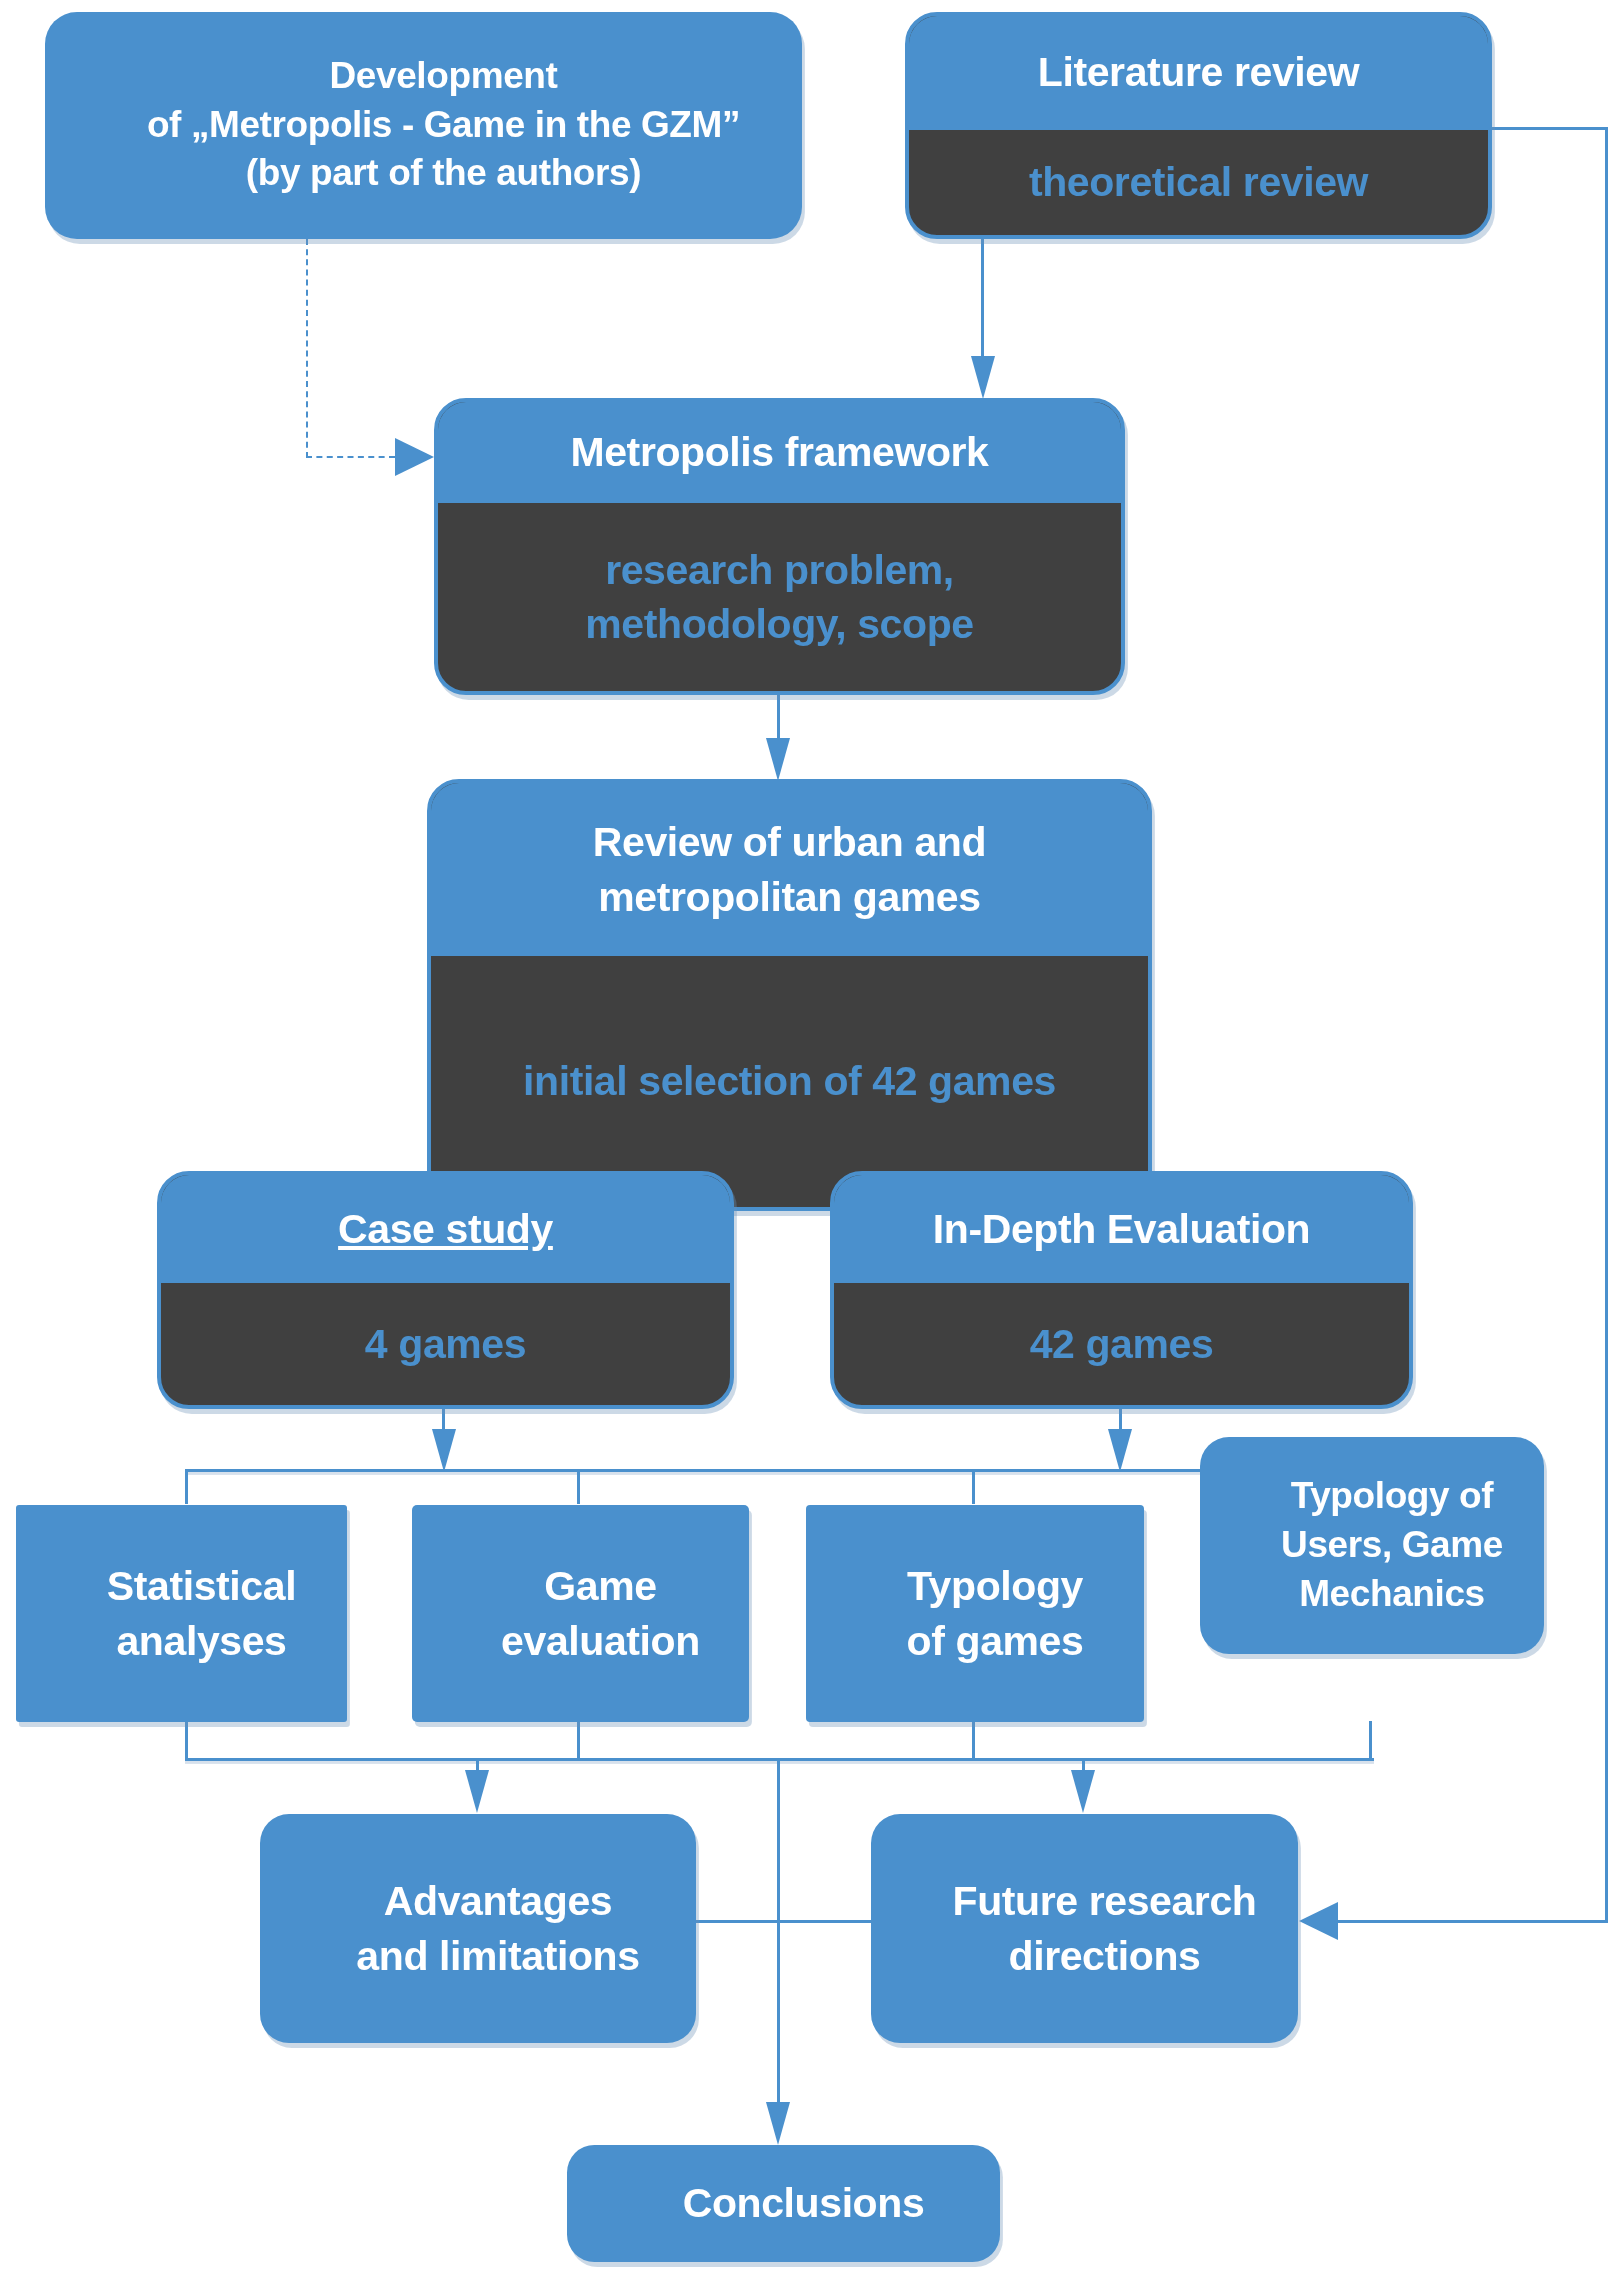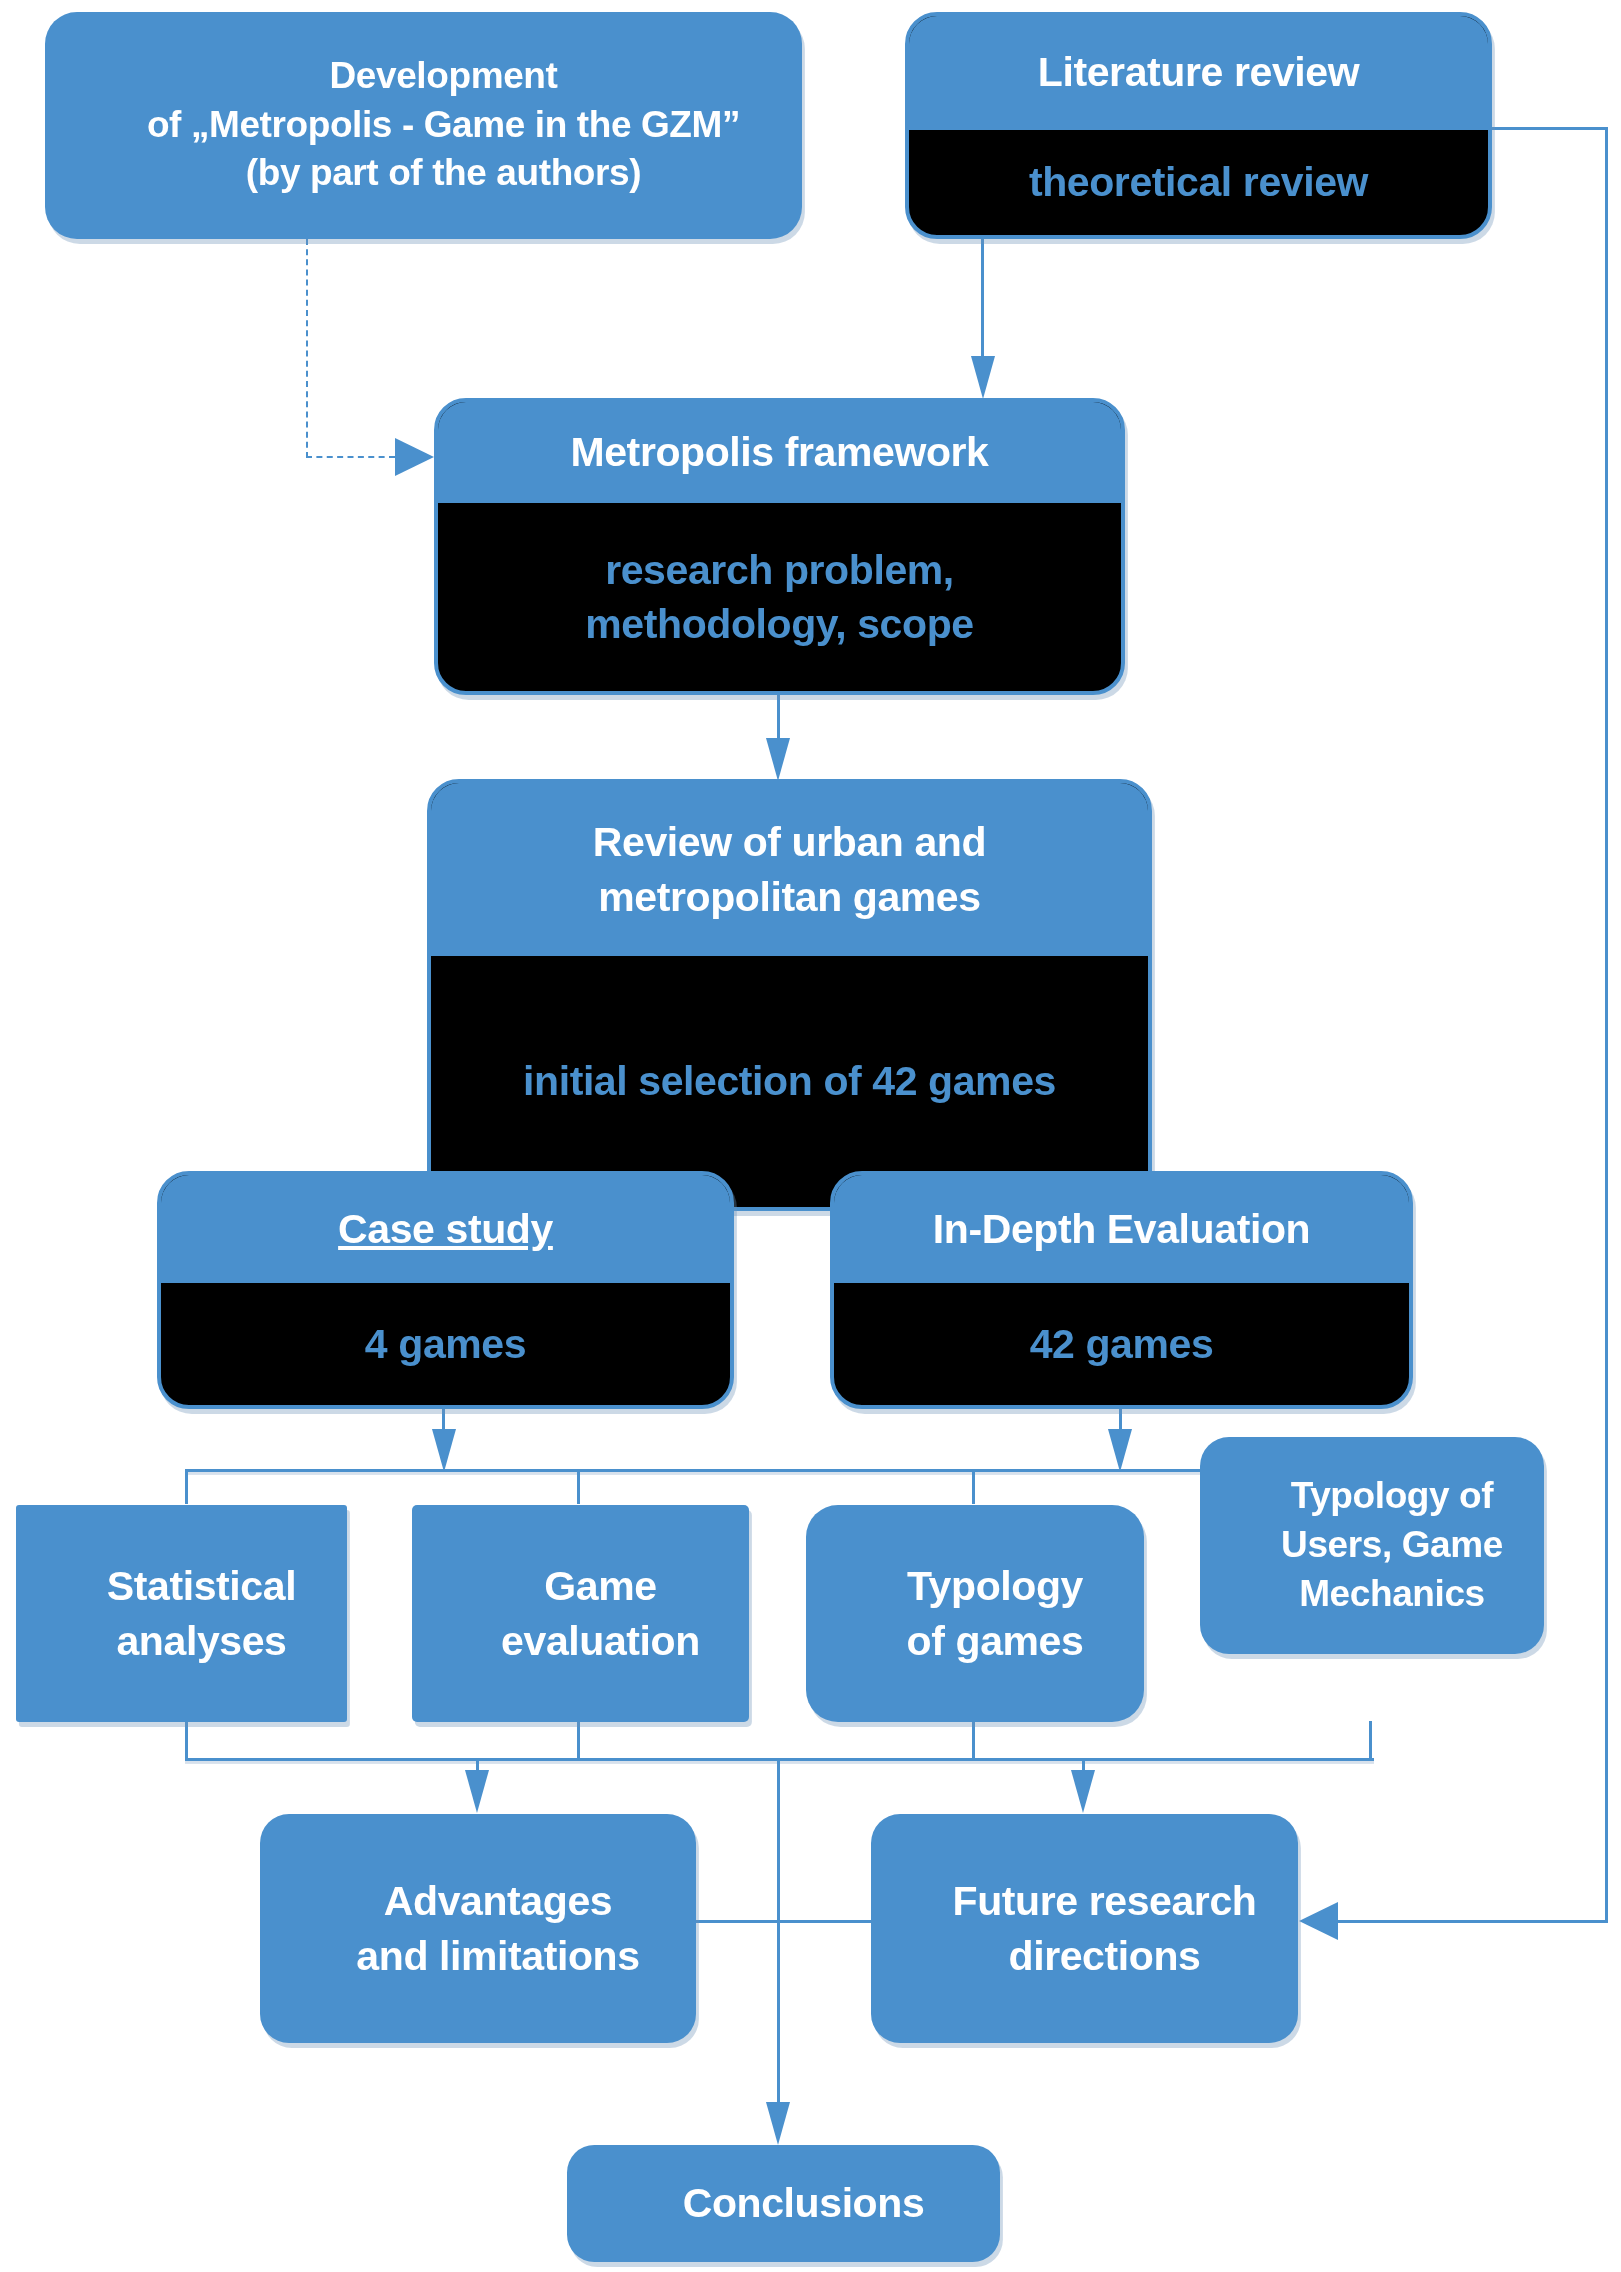--- a/index.html
+++ b/index.html
@@ -26,21 +26,21 @@
     justify-content:center;
     text-align:center;
     box-shadow:2.9px 5px 0 var(--shadow);
   }
   .solid{
     background:var(--primary);
     color:#ffffff;
     padding-left:40px;
   }
   .split{
-    background:#000000;
+    background:#404040;
     border:4.3px solid var(--primary);
     overflow:hidden;
     flex-direction:column;
     align-items:stretch;
     justify-content:flex-end;
     display:flex;
   }
   .split .head{
     background:var(--primary);
     color:#ffffff;
@@ -80,21 +80,21 @@
   #n-theo{left:434px;top:398px;width:691px;height:297px;}
   #n-theo .head{height:101px;}
   #n-review{left:427px;top:779px;width:725px;height:432px;}
   #n-review .head{height:173px;}
   #n-case{left:157px;top:1171px;width:577px;height:238px;}
   #n-case .head{height:108px;text-decoration:underline;}
   #n-indepth{left:830px;top:1171px;width:583px;height:238px;}
   #n-indepth .head{height:108px;}
   #n-stat{left:16px;top:1505px;width:331px;height:217px;border-radius:3px;}
   #n-game{left:412px;top:1505px;width:337px;height:217px;border-radius:5px;}
-  #n-typg{left:806px;top:1505px;width:338px;height:217px;border-radius:32px;}
+  #n-typg{left:806px;top:1505px;width:338px;height:217px;border-radius:4px;}
   #n-typu{left:1200px;top:1437px;width:344px;height:217px;border-radius:29px;}
   #n-adv{left:260px;top:1814px;width:436px;height:229px;border-radius:29px;}
   #n-fut{left:871px;top:1814px;width:427px;height:229px;border-radius:29px;}
   #n-concl{left:567px;top:2145px;width:433px;height:117px;border-radius:27.4px;}
 
   
   #c-lit-down{left:981px;top:239px;height:117px;}
   #a-lit-down{left:971px;top:356px;}
   #c-dash-v{left:306px;top:239px;height:219px;}
   #c-dash-h{left:306px;top:456px;width:89px;}

